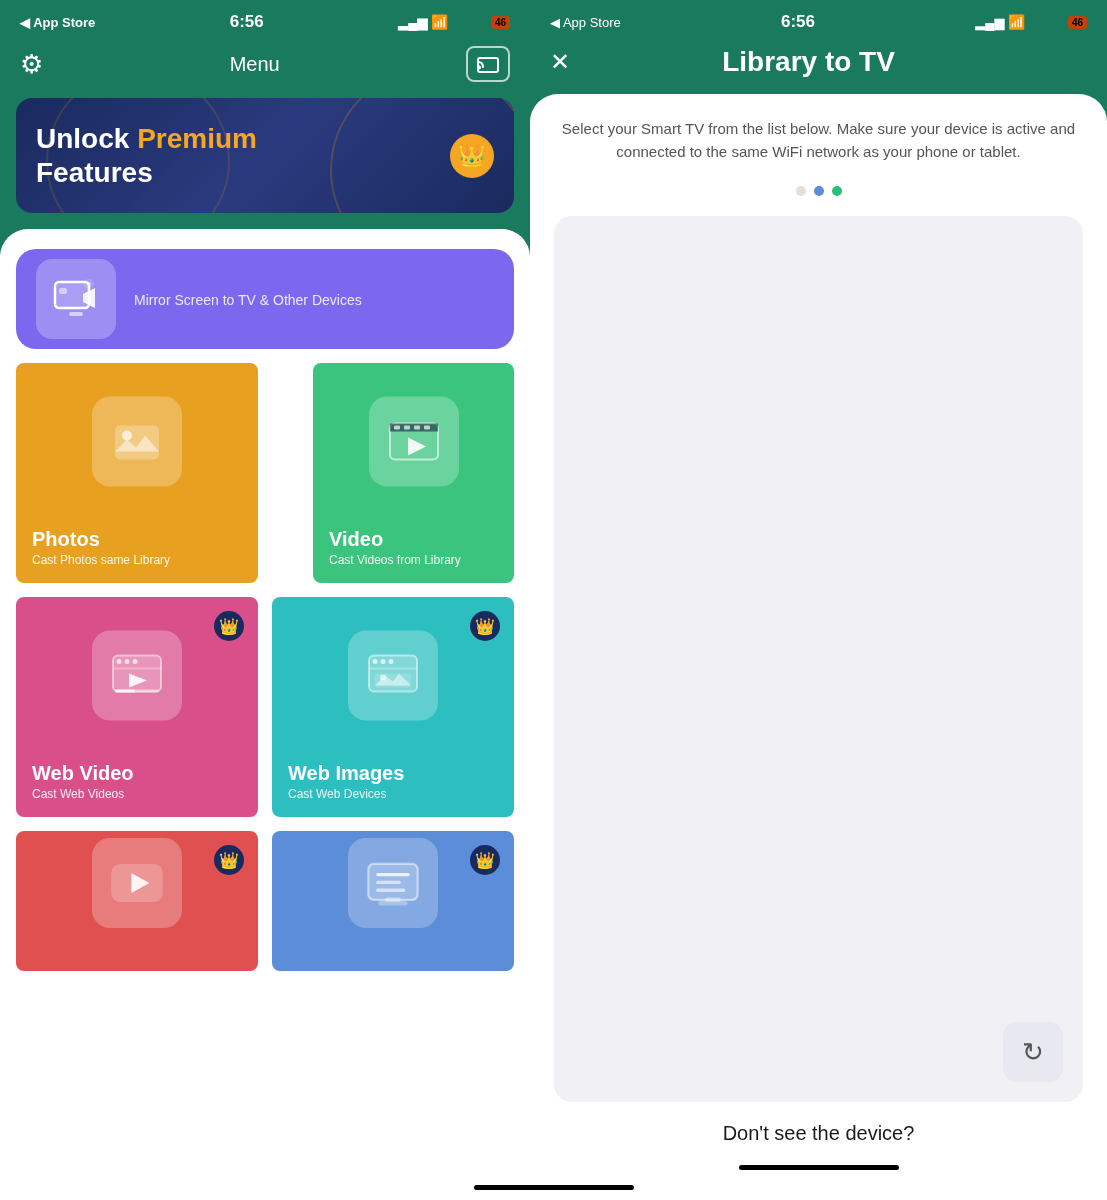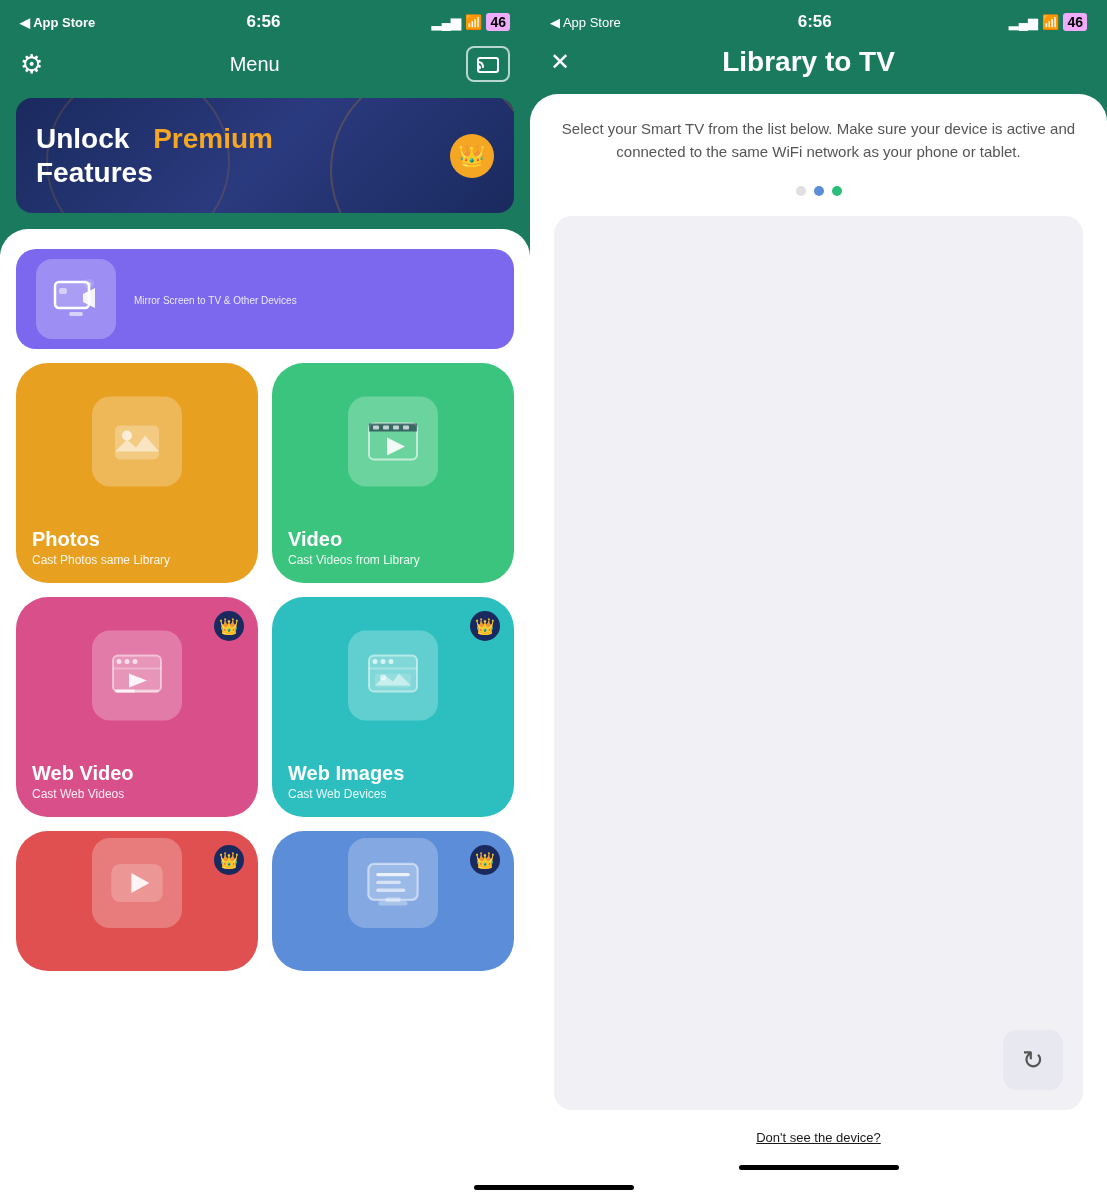--- a/index.html
+++ b/index.html
@@ -80,21 +80,21 @@
       border-radius: 50%;
       border: 2px solid rgba(255,165,0,0.15);
     }
     .promo-text {
       font-size: 28px;
       font-weight: 900;
       color: #fff;
       line-height: 1.2;
       z-index: 1;
     }
-    .promo-text .premium { color: #f5a623; margin-left: 16px; }
+    .promo-text .premium { color: #f5a623; }
     .promo-crown {
       width: 44px; height: 44px;
       background: #f5a623;
       border-radius: 50%;
       display: flex; align-items: center; justify-content: center;
       font-size: 22px;
       z-index: 1;
     }
 
     .white-card {
@@ -122,40 +122,40 @@
     }
     .screen-mirror-icon-box {
       width: 80px; height: 80px;
       background: rgba(255,255,255,0.25);
       border-radius: 16px;
       display: flex; align-items: center; justify-content: center;
       flex-shrink: 0;
     }
     .screen-mirror-icon-box svg { width: 50px; height: 50px; }
     .screen-mirror-text .title { font-size: 22px; font-weight: 700; color: #fff; }
-    .screen-mirror-text .subtitle { font-size: 10px; color: rgba(255,255,255,0.85); margin-top: 2px; }
+    .screen-mirror-text .subtitle { font-size: 14px; color: rgba(255,255,255,0.85); margin-top: 2px; }
 
     .grid-2col {
       display: grid;
       grid-template-columns: 1fr 1fr;
       gap: 14px;
     }
 
     .feature-card {
-      border-radius: 32px;
+      border-radius: 8px;
       padding: 16px;
       display: flex;
       flex-direction: column;
       justify-content: flex-end;
       height: 220px;
       position: relative;
       overflow: hidden;
     }
     .feature-card.photos { background: #e8a020; }
-    .feature-card.video { background: #3ac47d; }
+    .feature-card.video { background: #3ac47d; margin-left: 41px; }
     .feature-card.web-video { background: #d94f8a; }
     .feature-card.web-images { background: #2dbfbf; }
     .feature-card.youtube { background: #e05050; }
     .feature-card.teleprompter { background: #5b8dd9; }
 
     .feature-card-icon {
       width: 90px; height: 90px;
       background: rgba(255,255,255,0.25);
       border-radius: 18px;
       display: flex; align-items: center; justify-content: center;
@@ -280,45 +280,45 @@
       width: 60px; height: 60px;
       background: #e8e8f0;
       border-radius: 14px;
       display: flex; align-items: center; justify-content: center;
       font-size: 24px;
       cursor: pointer;
     }
 
     .dont-see-link {
       text-align: center;
-      font-size: 13px;
+      font-size: 20px;
       color: #1a1a1a;
-      text-decoration: underline;
       margin-bottom: 20px;
     }
 
     .home-indicator-right {
       width: 160px; height: 5px;
       background: #000;
       border-radius: 3px;
       margin: 0 auto 10px;
     }
 
     
     .signal-bars { font-size: 13px; }
     .wifi-icon { font-size: 14px; }
     .battery-icon {
       display: inline-flex;
       align-items: center;
-      background: #f0abfc;
+      background: #c2410c;
       color: #000;
-      font-size: 14px;
+      font-size: 10px;
       font-weight: 700;
       padding: 1px 4px;
       border-radius: 3px;
+      margin-left: 38px;
     }
   </style>
 </head>
 <body>
 
 <div class="left-panel">
 
   <div class="status-bar">
     <div class="left-status">
       <span>◀ App Store</span>

